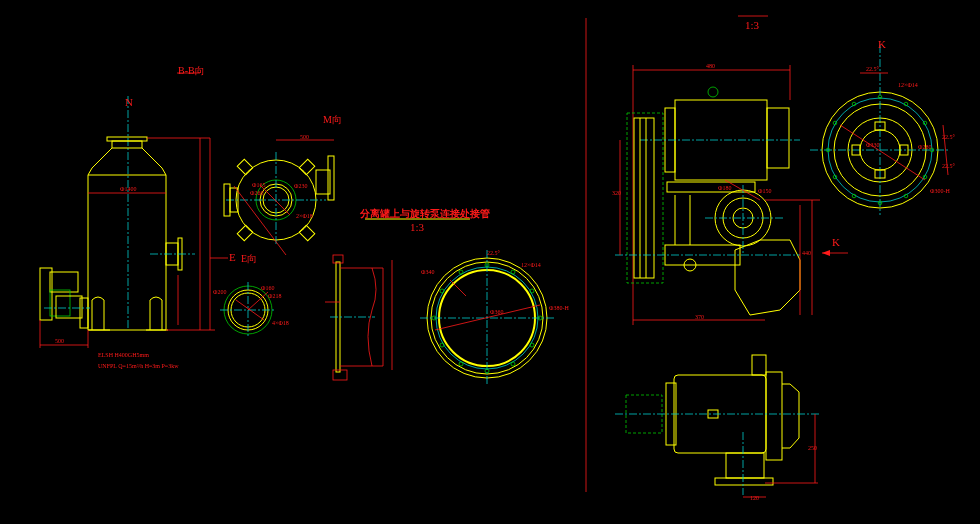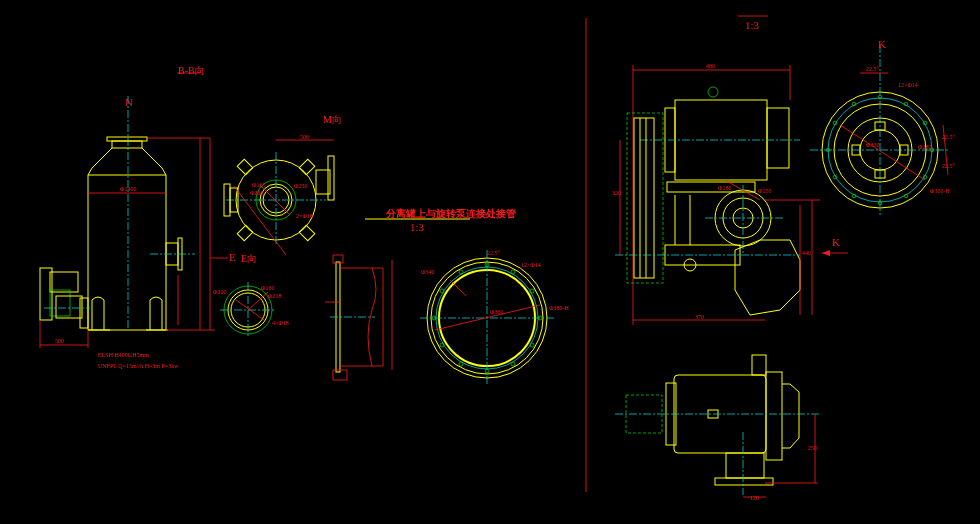--- a/index.html
+++ b/index.html
@@ -241,21 +241,21 @@
 <div class="lbl small" style="left:294px;top:183px;">Φ230</div>
 <div class="lbl small" style="left:296px;top:213px;">2×Φ18</div>
 <div class="lbl small" style="left:300px;top:134px;">500</div>
 
 <div class="lbl mid" style="left:241px;top:252px;">E向</div>
 <div class="lbl small" style="left:213px;top:289px;">Φ200</div>
 <div class="lbl small" style="left:261px;top:285px;">Φ160</div>
 <div class="lbl small" style="left:268px;top:293px;">Φ218</div>
 <div class="lbl small" style="left:272px;top:320px;">4×Φ18</div>
 
-<div class="lbl mid" style="left:386px;top:207px;font-weight:bold;">分离罐上与旋转泵连接处接管</div>
+<div class="lbl mid" style="left:360px;top:207px;font-weight:bold;">分离罐上与旋转泵连接处接管</div>
 <div class="lbl big" style="left:410px;top:221px;">1:3</div>
 
 <div class="lbl small" style="left:487px;top:250px;">22.5°</div>
 <div class="lbl small" style="left:521px;top:262px;">12×Φ14</div>
 <div class="lbl small" style="left:421px;top:269px;">Φ340</div>
 <div class="lbl small" style="left:490px;top:309px;">Φ360</div>
 <div class="lbl small" style="left:549px;top:305px;">Φ380-H</div>
 
 <div class="lbl big" style="left:745px;top:19px;">1:3</div>
 <div class="lbl big" style="left:878px;top:38px;">K</div>

